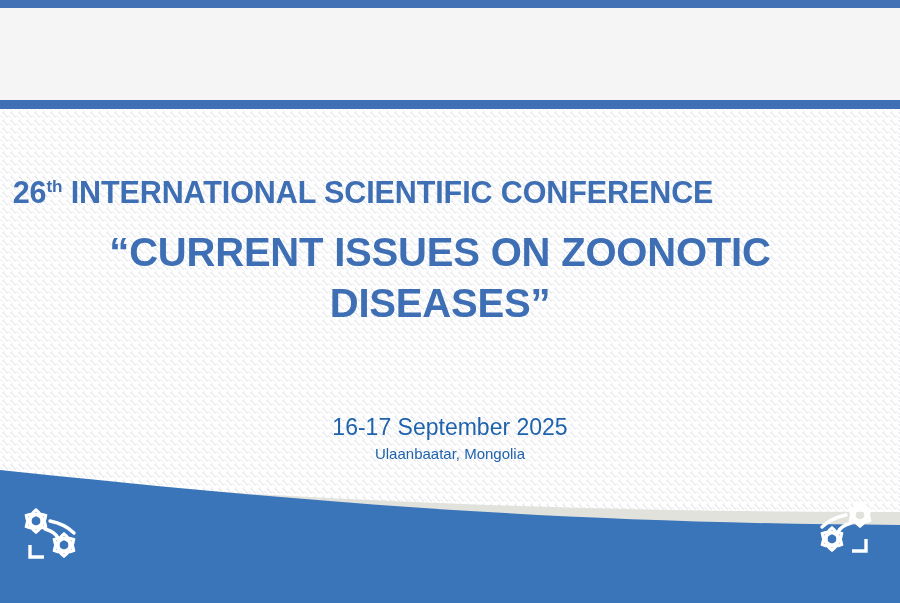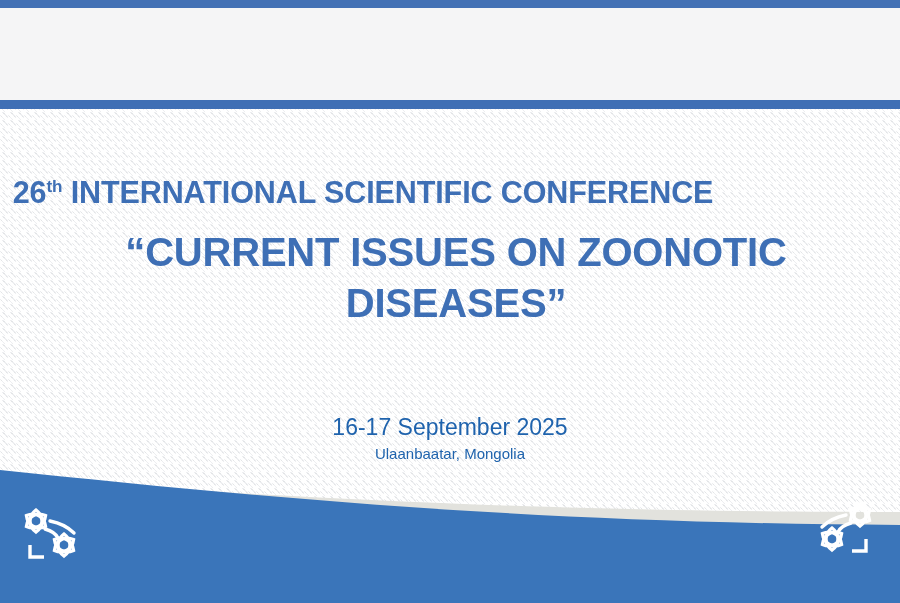--- a/index.html
+++ b/index.html
@@ -184,21 +184,21 @@
     font-weight: bold;
     letter-spacing: -0.1px;
   }
   .conf-line sup {
     font-size: 0.56em;
     vertical-align: super;
     line-height: 0;
   }
   .conf-title {
     position: absolute;
-    left: 56px; top: 118px;
+    left: 40px; top: 118px;
     width: 800px;
     text-align: center;
     color: #3e6fb5;
     font-size: 40px;
     font-weight: bold;
     line-height: 1.28;
     letter-spacing: -0.2px;
   }
   .conf-date {
     position: absolute;

